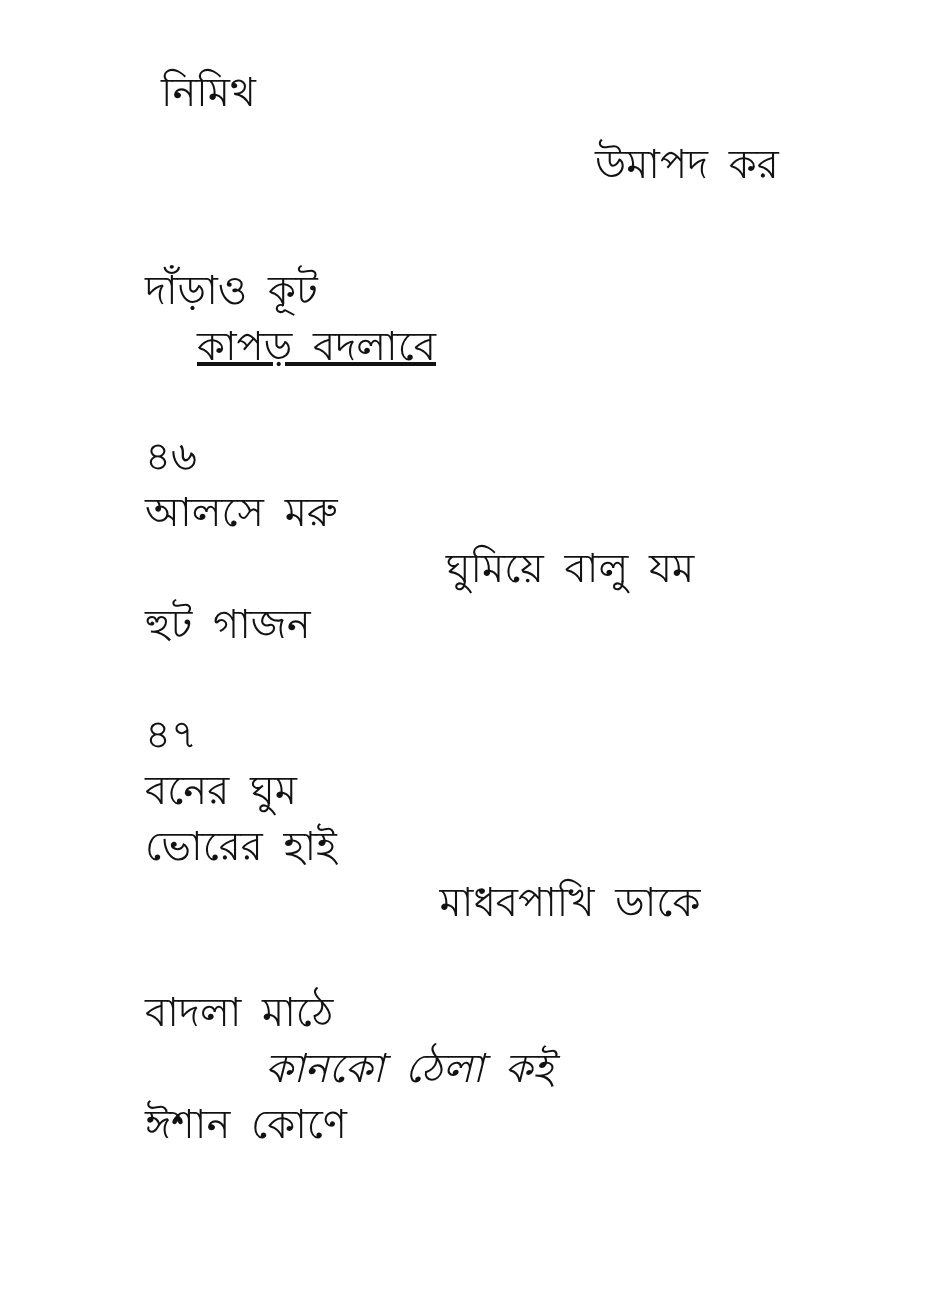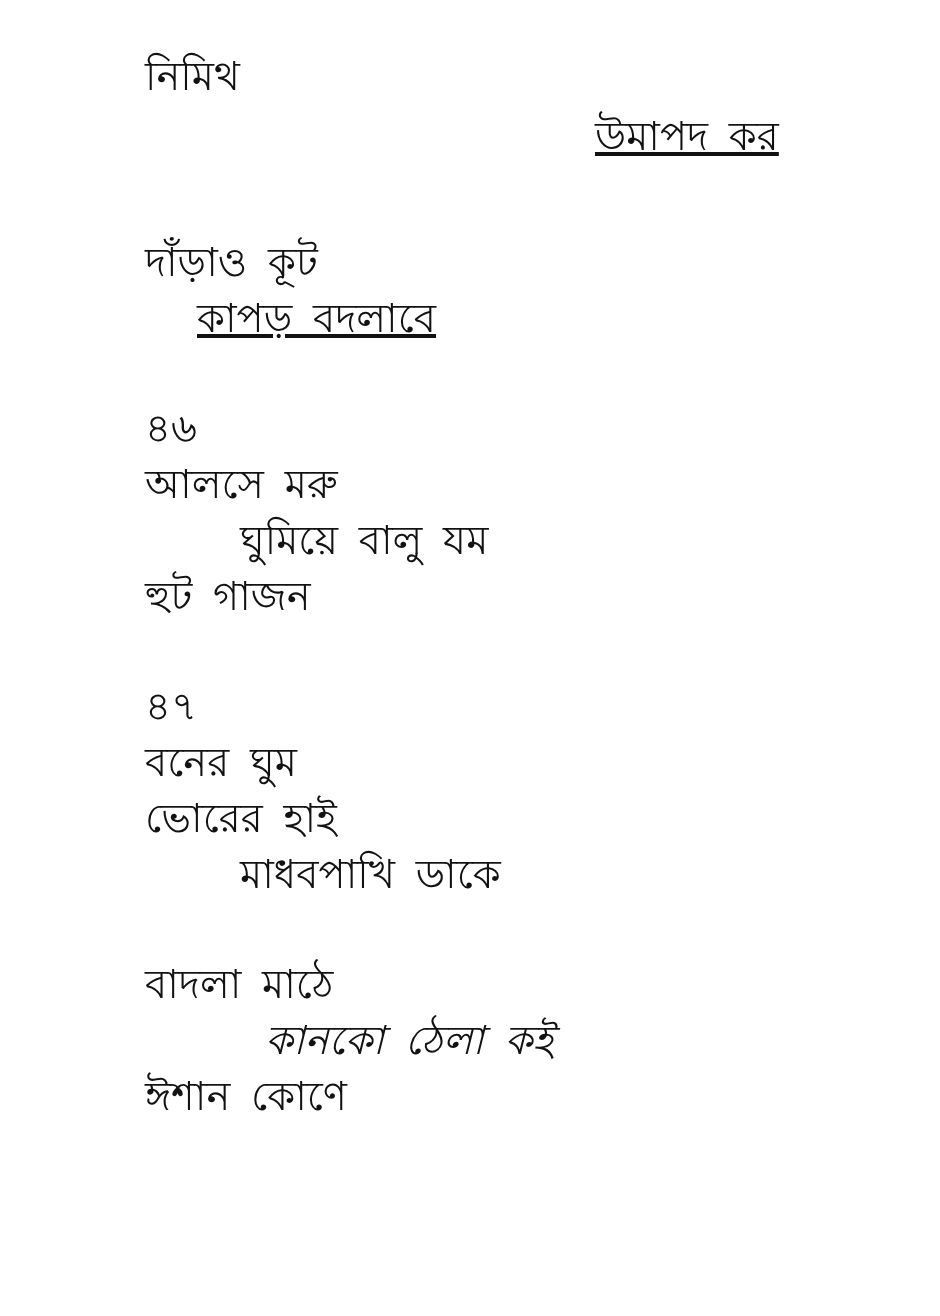--- a/index.html
+++ b/index.html
@@ -16,44 +16,43 @@
     font-family: "DejaVu Sans", "Liberation Sans", sans-serif;
     font-size: 40px;
     line-height: 56px;
     overflow: hidden;
   }
   .content {
     padding: 48px 40px 0 145px;
     word-spacing: 8px;
   }
   .doc-title {
-    margin: 0;
+    margin: 16px;
     font-size: 40px;
     font-weight: normal;
     line-height: 56px;
   }
   .doc-author {
     margin-top: 4px;
     padding-left: 450px;
     white-space: nowrap;
-    text-decoration: underline;
   }
   .poem {
     margin-top: 54px;
   }
   .poem.first {
     margin-top: 70px;
   }
   .poem-number,
   .poem-line {
     height: 56px;
     white-space: nowrap;
   }
   .ind-1 { padding-left: 52px; text-decoration: underline; }
-  .ind-2 { padding-left: 95px; }
+  .ind-2 { padding-left: 95px; text-align: center; }
   .ind-3 { padding-left: 120px; font-style: italic; }
 </style>
 </head>
 <body>
 
 <div class="page">
   <div class="content">
 
     <h1 class="doc-title">নিমিথ</h1>
 

